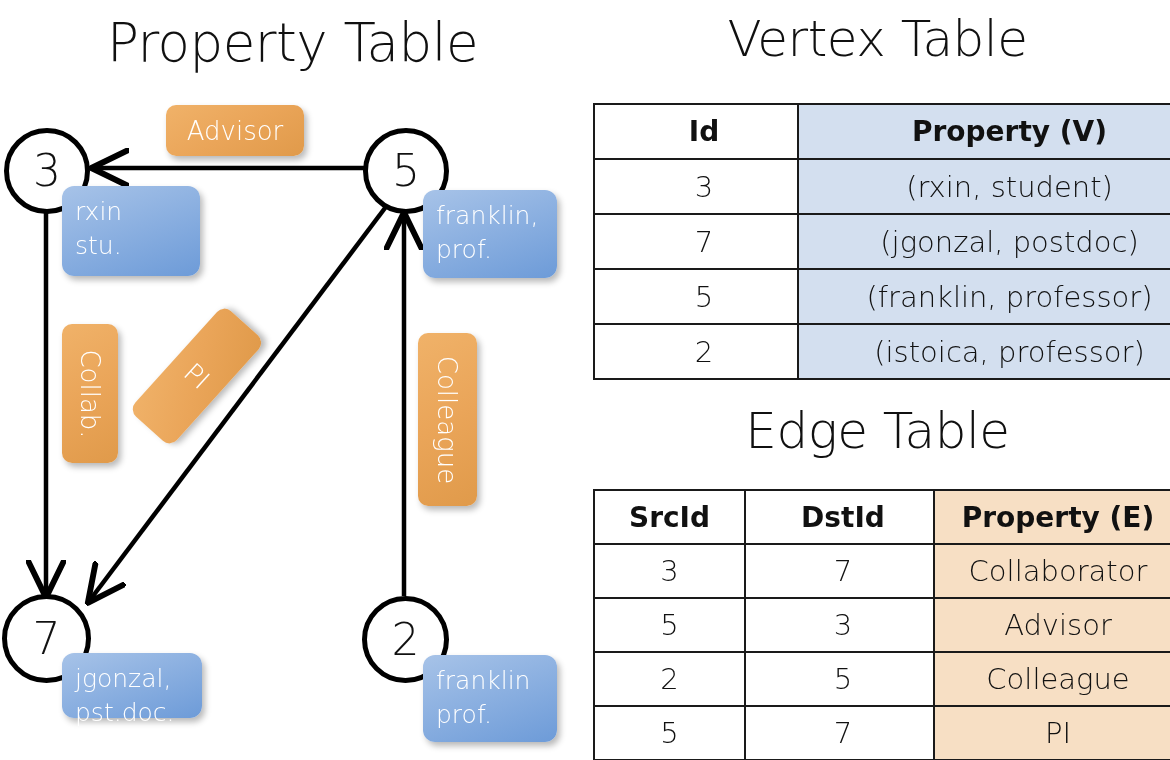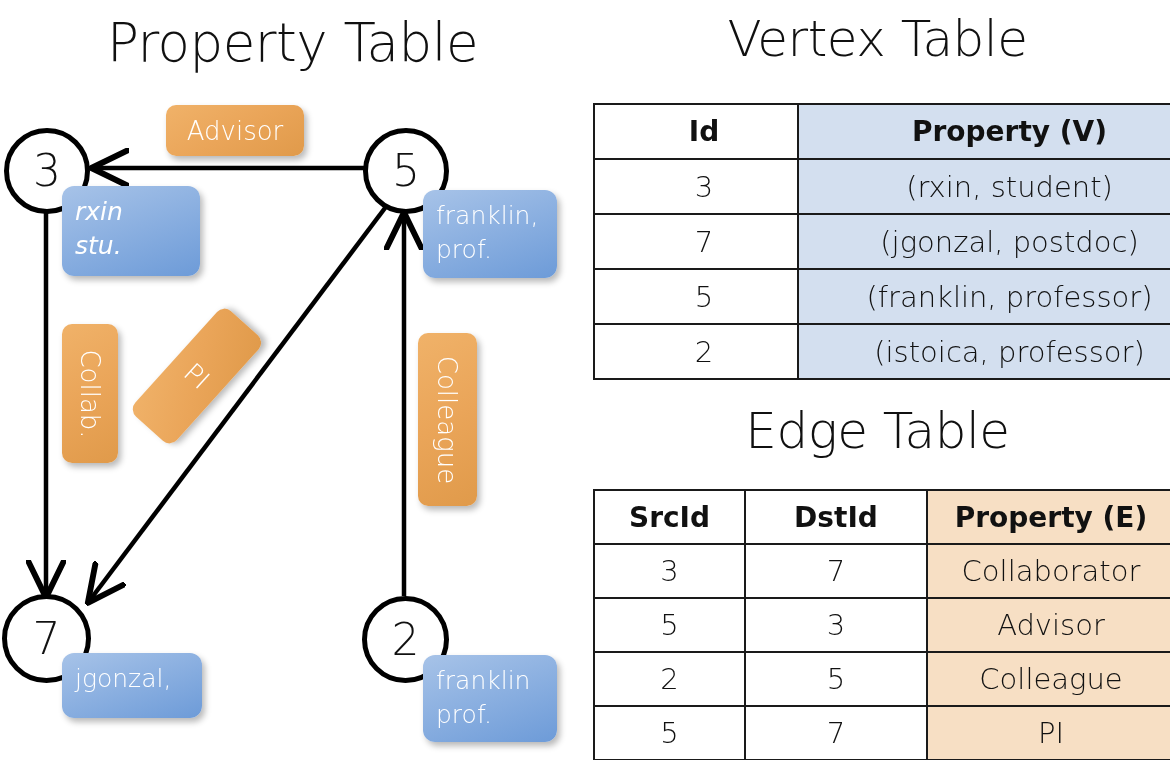--- a/index.html
+++ b/index.html
@@ -139,21 +139,21 @@
   .tbl td { font-size: 29px; }
 
   #vertex-table { left: 593px; top: 103px; width: 575px; }
   #vertex-table th, #vertex-table td { height: 53px; padding-left: 16px; }
   #vertex-table .col-id { width: 186px; }
   #vertex-table .col-prop { width: 389px; background: #d3dfef; }
 
   #edge-table { left: 593px; top: 489px; width: 575px; }
   #edge-table th, #edge-table td { height: 52px; text-align: center; }
   #edge-table .col-src { width: 149px; }
-  #edge-table .col-dst { width: 180px; }
+  #edge-table .col-dst { width: 180px; padding-left: 7px; }
   #edge-table .col-prop { width: 246px; background: #f7dfc4; }
 </style>
 </head>
 <body>
 
 <div class="title" id="title-property-graph">Property Table</div>
 
 <div class="title" id="title-vertex-table">Vertex Table</div>
 
 <div class="title" id="title-edge-table">Edge Table</div>
@@ -185,32 +185,33 @@
   </div>
 
   <div class="node-circle" style="left:2px; top:594px; width:89px; height:89px;">
     <span>7</span>
   </div>
 
   <div class="node-circle" style="left:362px; top:596px; width:87px; height:87px;">
     <span>2</span>
   </div>
 
-  <div class="prop-box" style="left:62px; top:186px; width:138px; height:90px;font-style:italic;">
+  <div class="prop-box" style="left:62px; top:186px; width:138px; height:90px;">
     <div>rxin</div>
     <div>stu.</div>
   </div>
 
   <div class="prop-box" style="left:423px; top:190px; width:134px; height:88px;">
     <div>franklin,</div>
     <div>prof.</div>
   </div>
 
   <div class="prop-box" style="left:62px; top:653px; width:140px; height:65px;">
     <div>jgonzal,</div>
+    <div>pst.doc.</div>
   </div>
 
   <div class="prop-box" style="left:423px; top:655px; width:134px; height:87px;">
     <div>franklin</div>
     <div>prof.</div>
   </div>
 
   <div class="edge-label" style="left:166px; top:105px; width:138px; height:51px;">
     <span>Advisor</span>
   </div>

